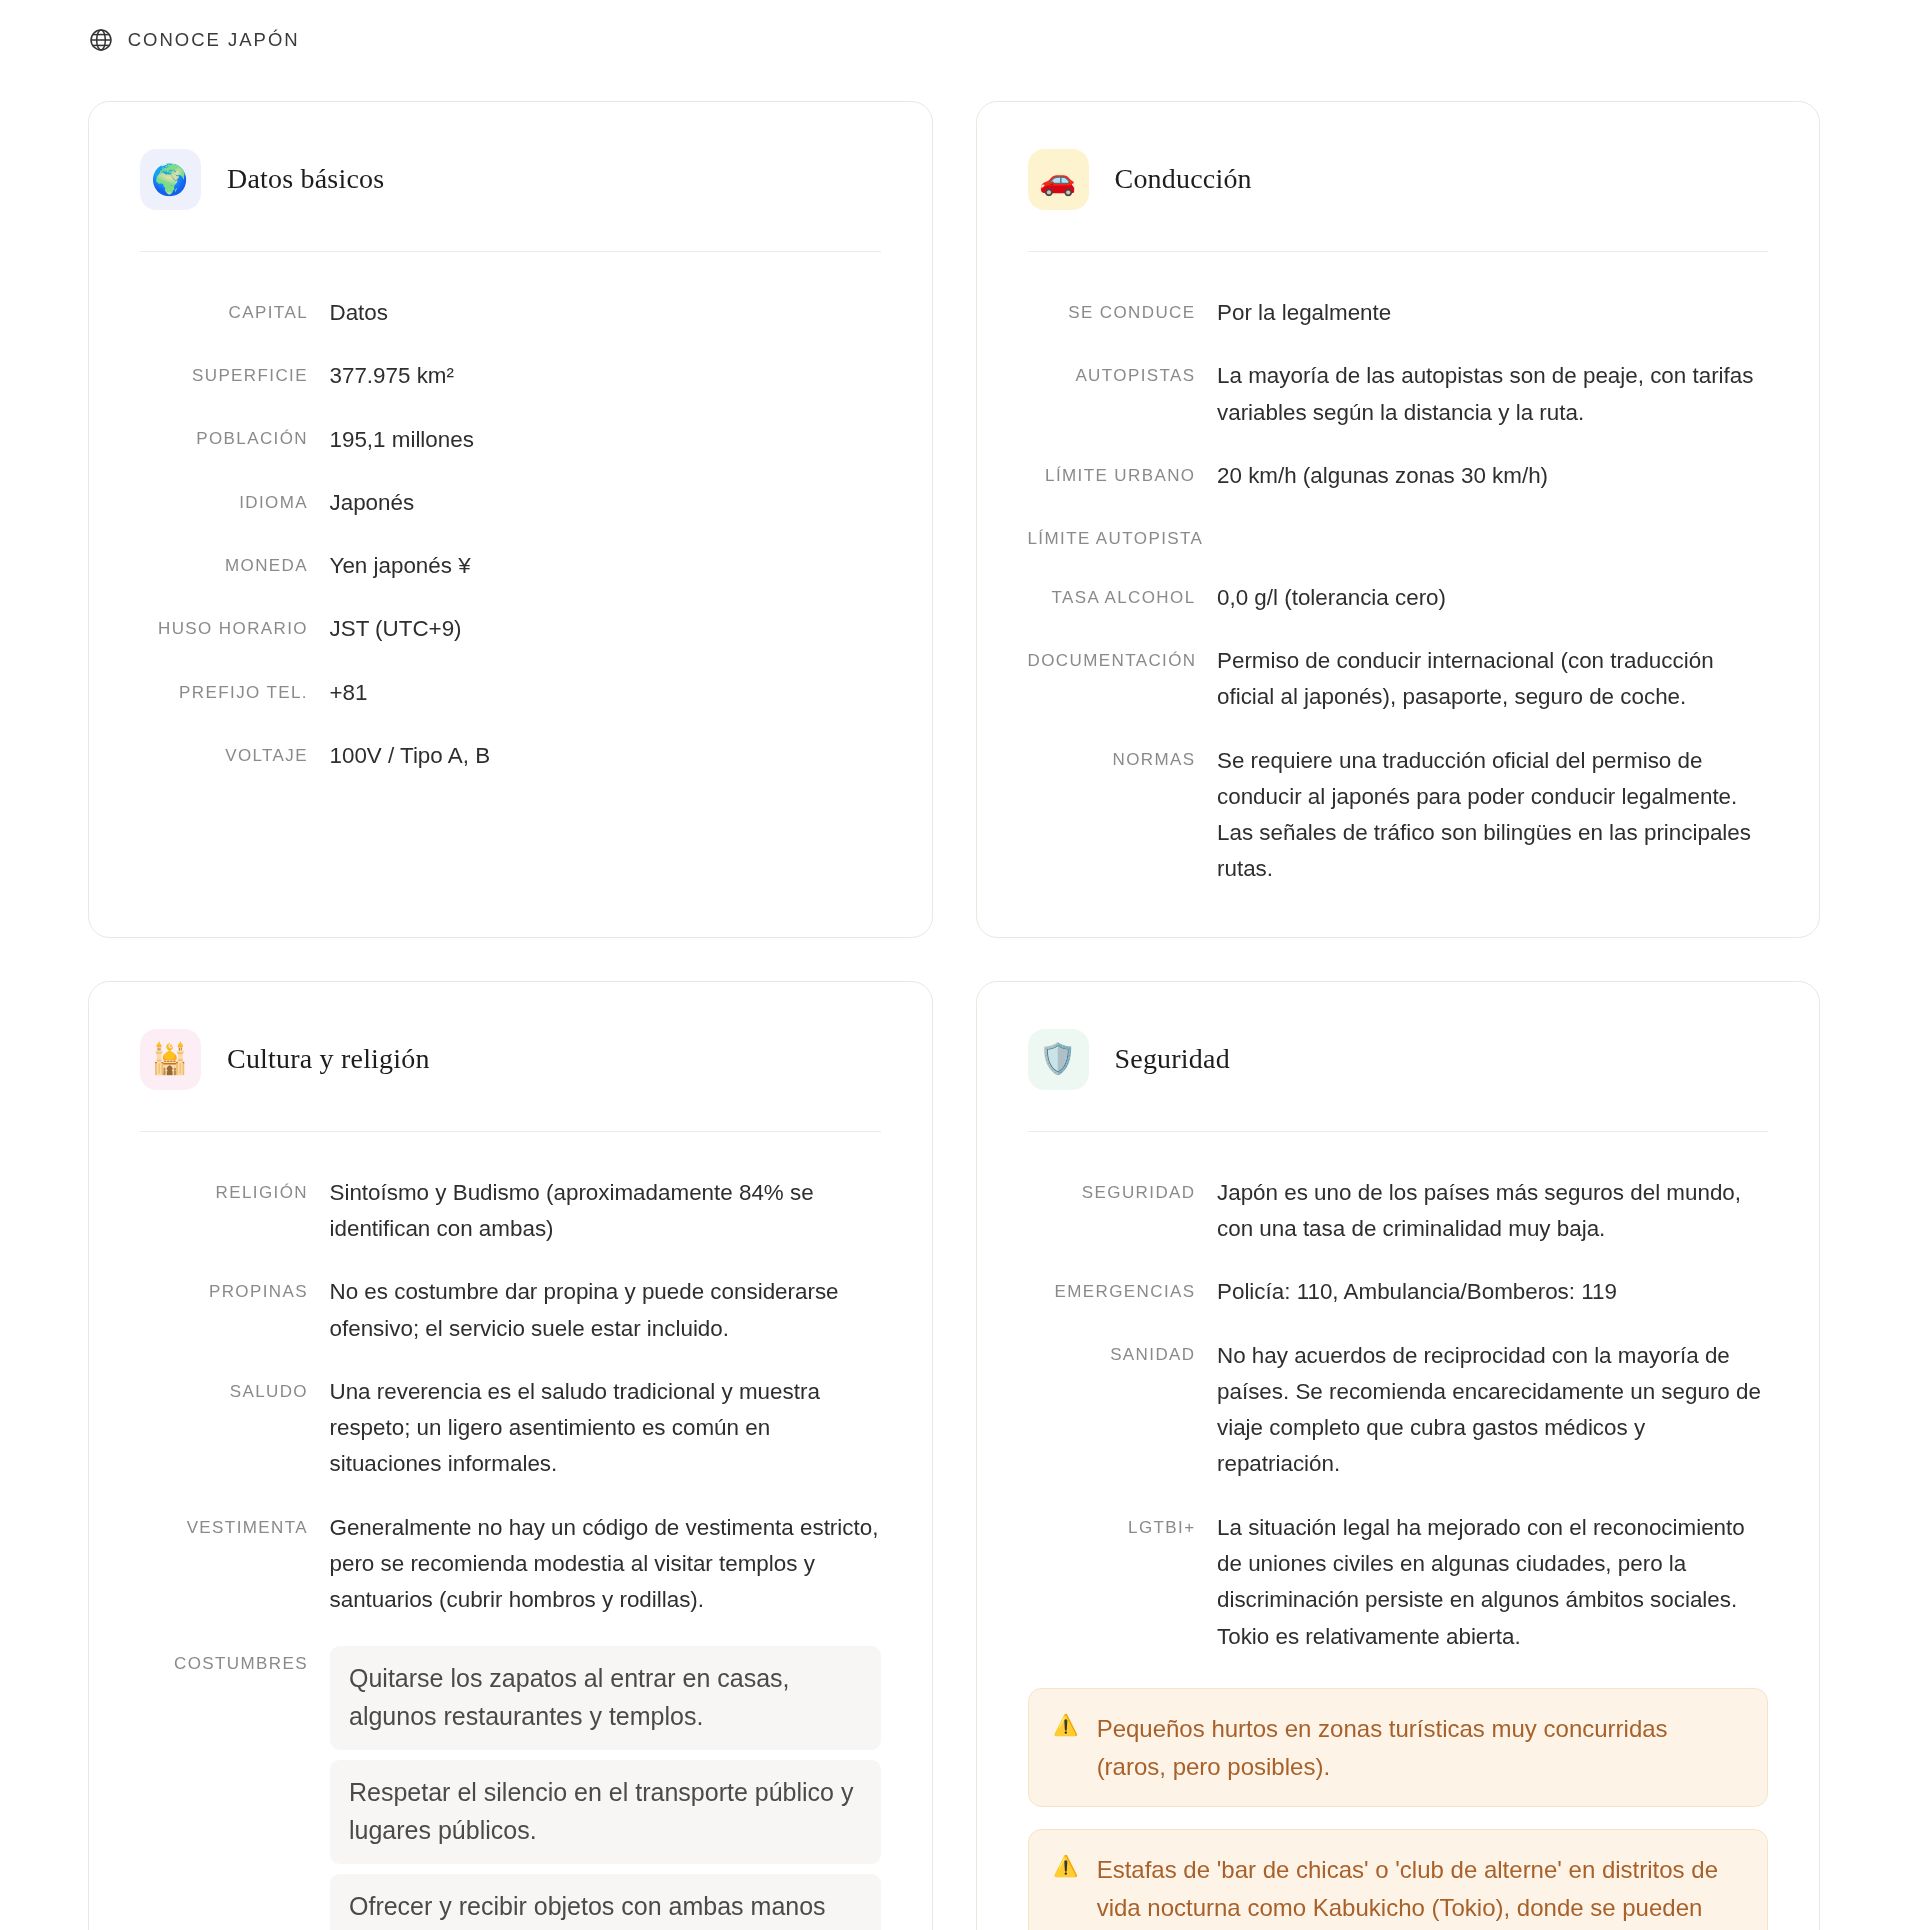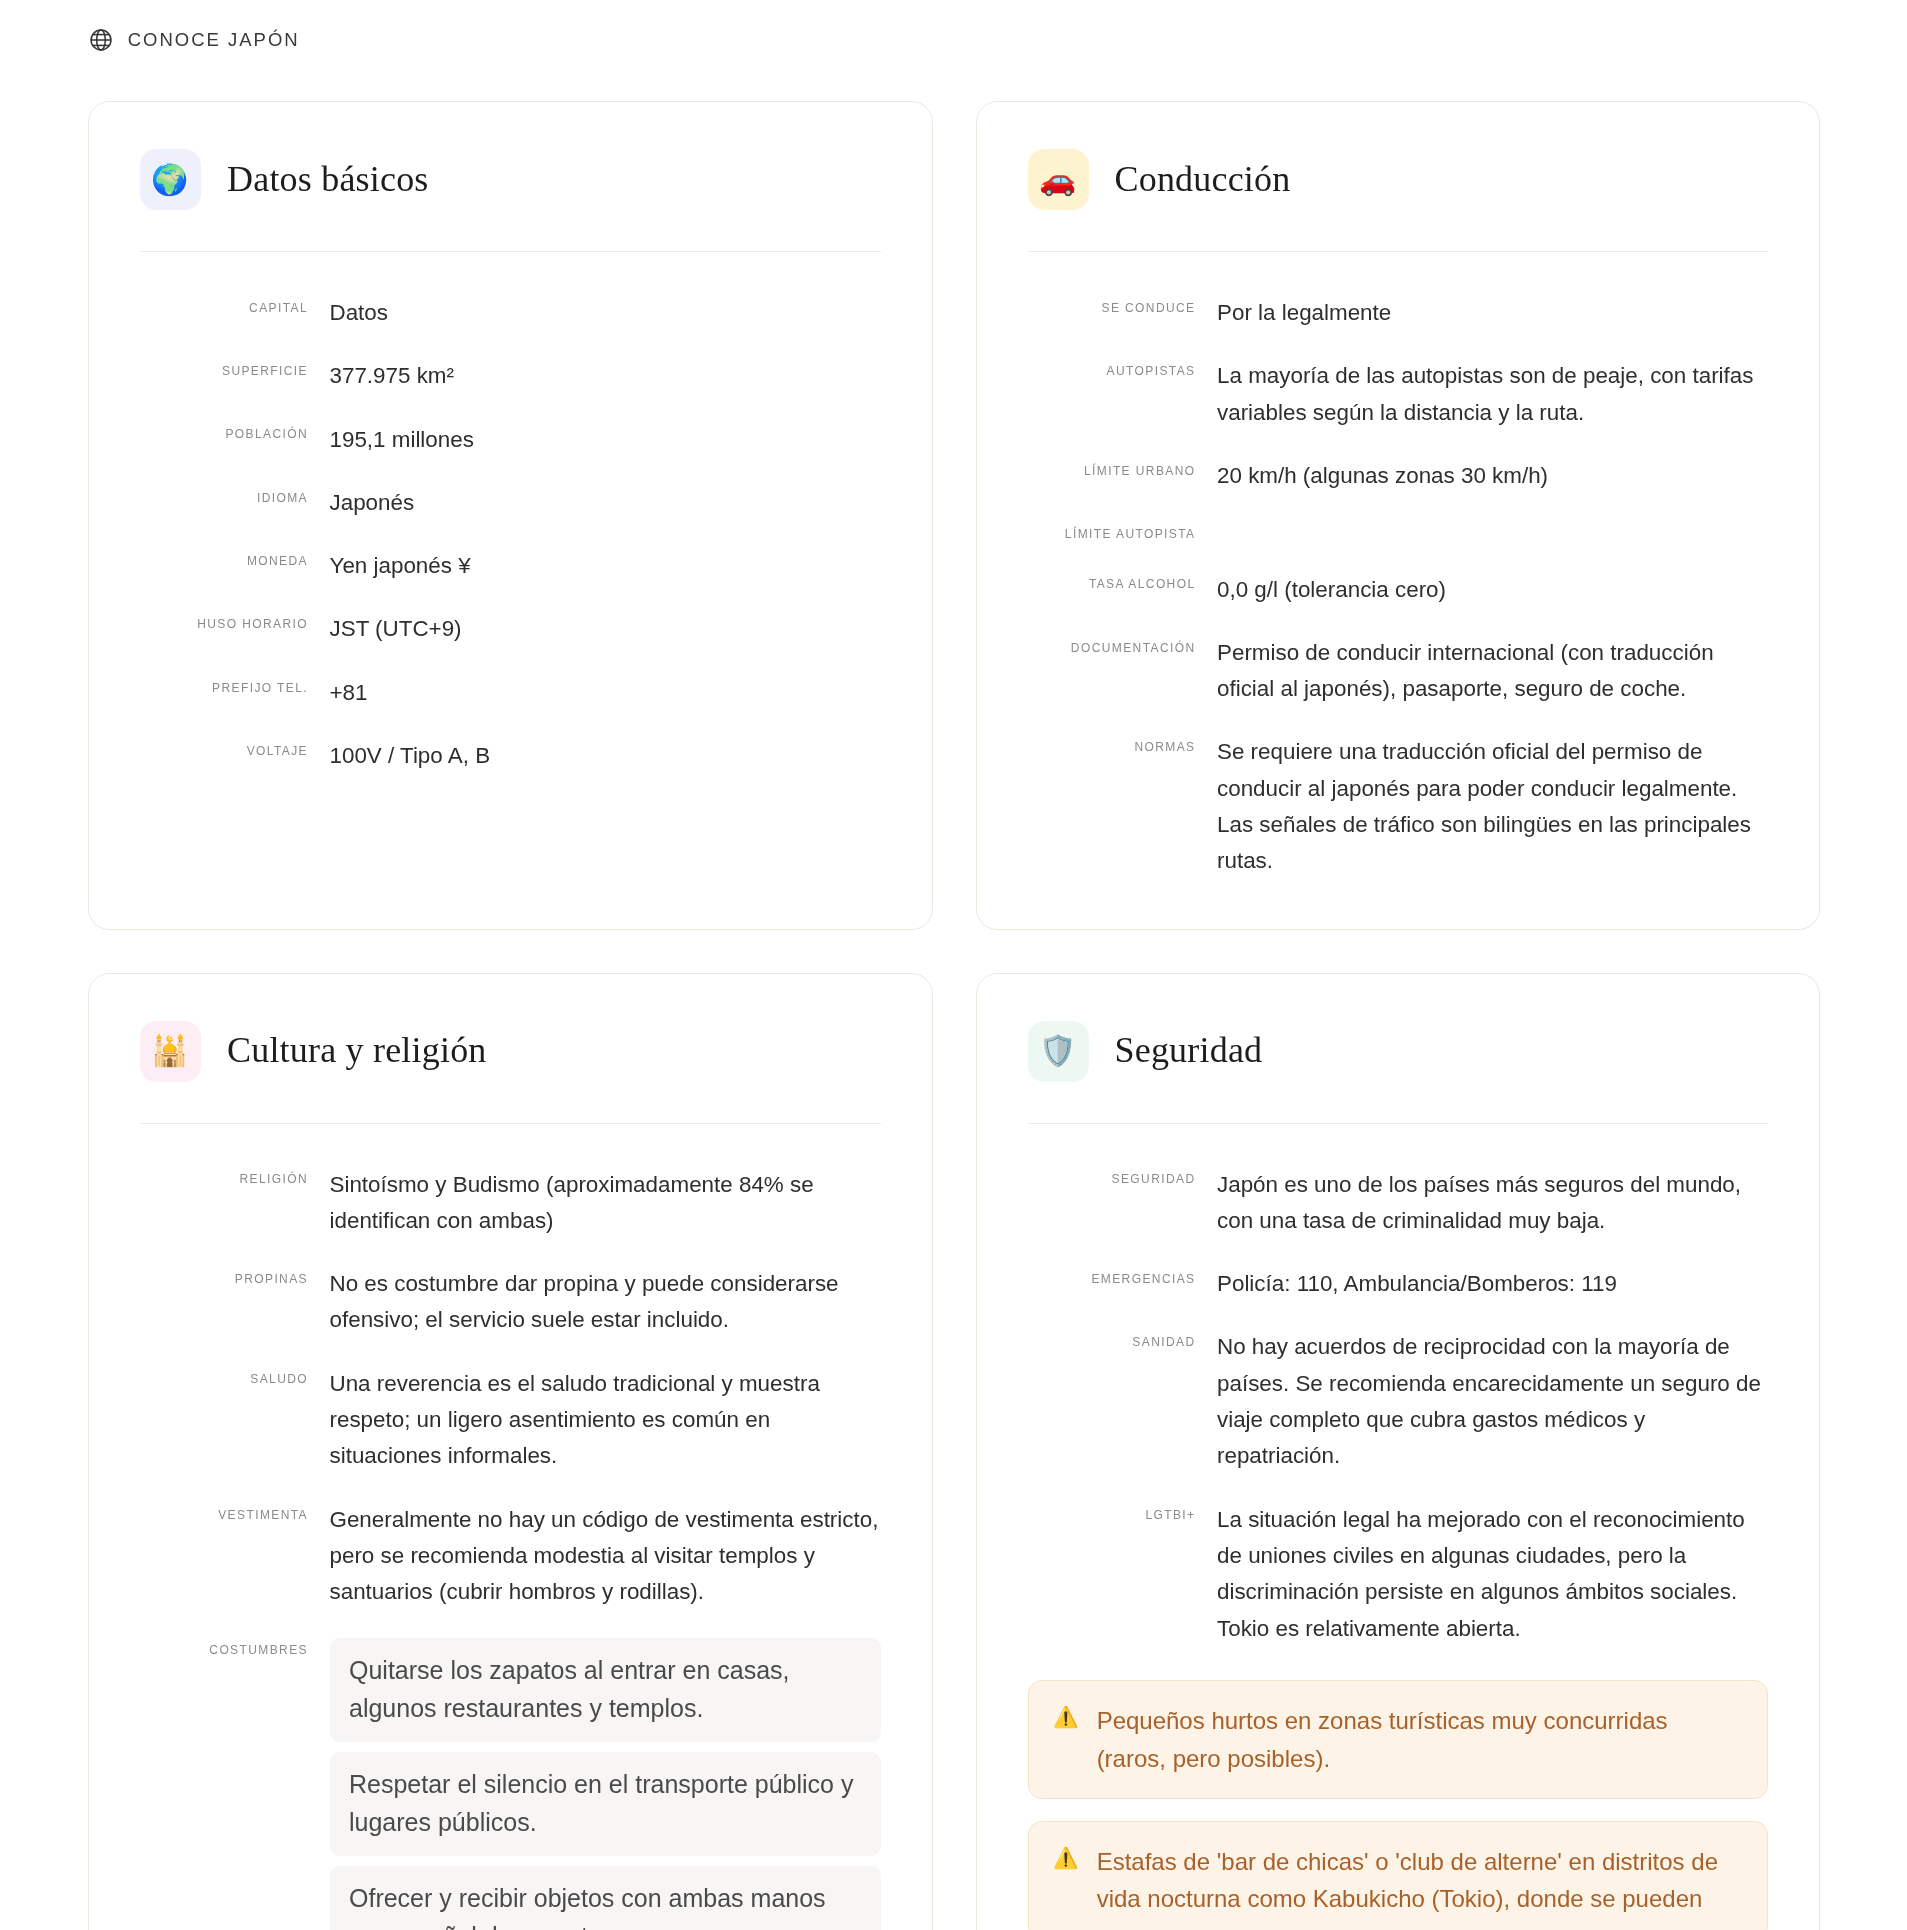--- a/index.html
+++ b/index.html
@@ -80,42 +80,42 @@
     align-items: center;
     justify-content: center;
     font-size: 30px;
     line-height: 1;
     flex: 0 0 auto;
     font-family: "DejaVu Sans", sans-serif;
   }
 
   .card-title {
     font-family: "Liberation Serif", "DejaVu Serif", serif;
-    font-size: 36px;
+    font-size: 28px;
     font-weight: 400;
     color: #1d1d1d;
     letter-spacing: 0.2px;
     line-height: 1.1;
   }
 
   
   .rows { display: block; }
 
   .row {
     display: grid;
     grid-template-columns: 168px 1fr;
     column-gap: 21.5px;
     margin-bottom: 27px;
     align-items: start;
   }
   .row:last-child { margin-bottom: 0; }
 
   .row-label {
     text-align: right;
-    font-size: 12px;
+    font-size: 17px;
     letter-spacing: 1.4px;
     color: #8a8a8a;
     text-transform: uppercase;
     line-height: 1.62;
     padding-top: 3.9px;
     white-space: nowrap;
   }
 
   .row-value {
     font-size: 22.4px;

